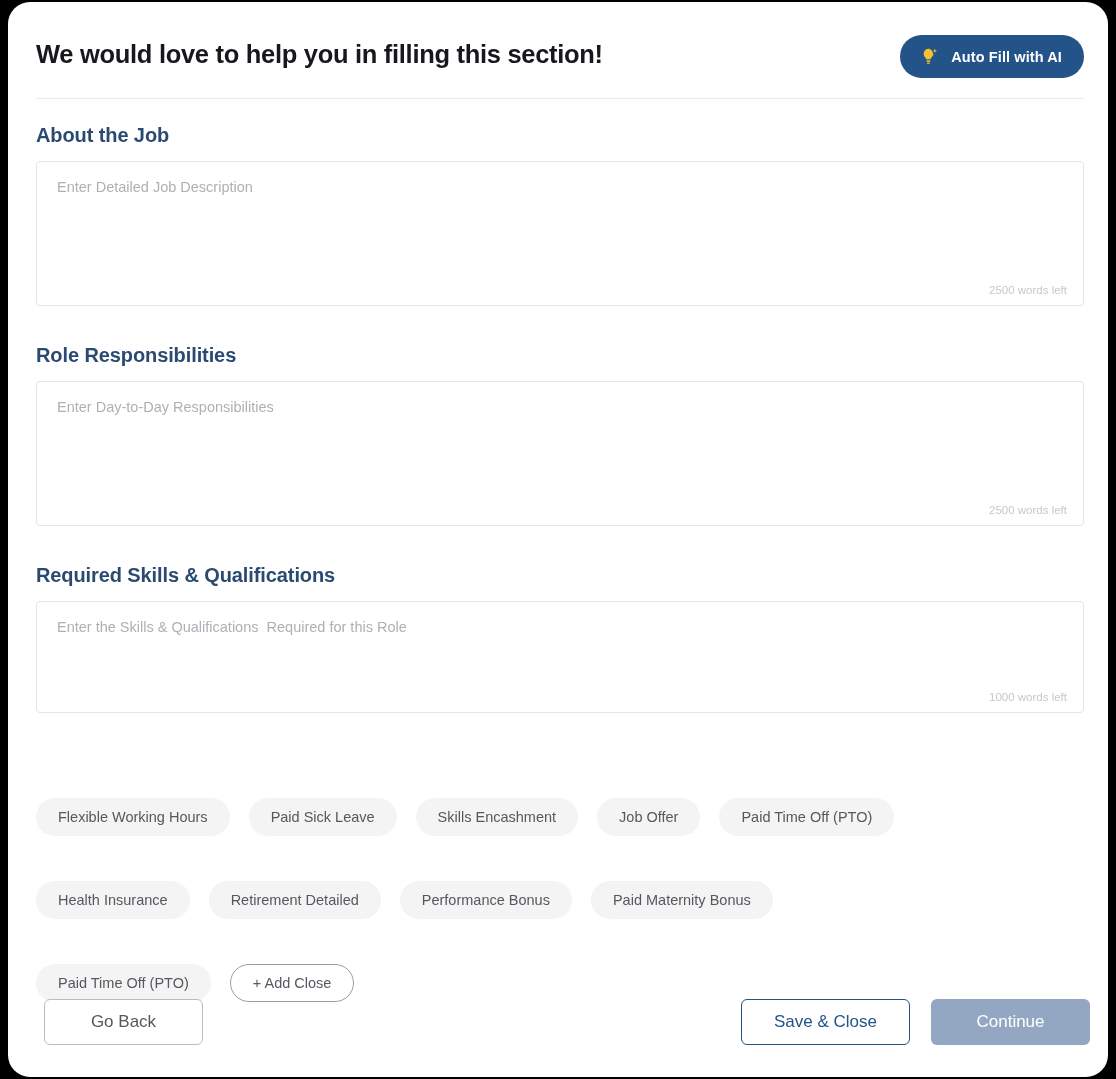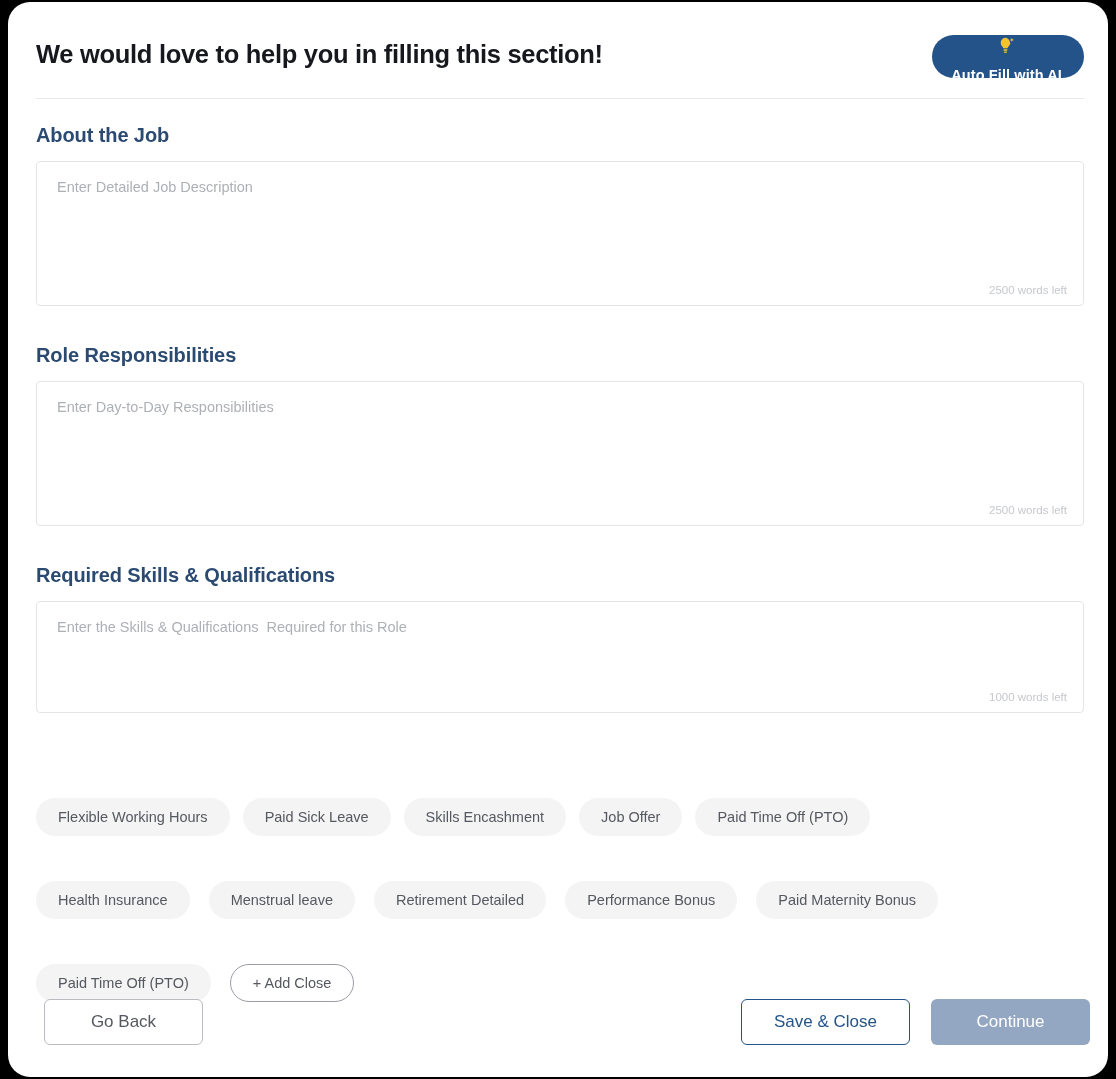--- a/index.html
+++ b/index.html
@@ -54,21 +54,20 @@
     background: #24538a;
     color: #ffffff;
     border: none;
     border-radius: 22px;
     padding: 0 22px 0 19px;
     display: flex;
     align-items: center;
     gap: 10px;
     cursor: pointer;
     font-family: "Liberation Sans", sans-serif;
-    flex-direction: column;
   }
   .autofill-label {
     font-size: 14.5px;
     font-weight: bold;
     letter-spacing: 0.1px;
     white-space: nowrap;
   }
   .bulb-icon { display: block; width: 22px; height: 22px; }
 
   .divider {
@@ -263,30 +262,29 @@
     <div class="section" style="top:562px;">
       <div class="section-title">Required Skills &amp; Qualifications</div>
       <div class="field-wrap" style="height:112px;">
         <div class="field-placeholder">Enter the Skills &amp; Qualifications  Required for this Role</div>
         <textarea class="field-input" placeholder="Enter the Skills &amp; Qualifications  Required for this Role" style=""></textarea>
         <div class="word-count">1000 words left</div>
       </div>
     </div>
 
 
-    <div class="chip-row" id="chip-row-0" style="top:796px; gap:13px;">
+    <div class="chip-row" id="chip-row-0" style="top:796px; gap:19px;">
         <button class="chip">Flexible Working Hours</button>
         <button class="chip">Paid Sick Leave</button>
         <button class="chip">Skills Encashment</button>
         <button class="chip">Job Offer</button>
         <button class="chip">Paid Time Off (PTO)</button>
       </div>
     <div class="chip-row" id="chip-row-1" style="top:879px; gap:19px;">
         <button class="chip">Health Insurance</button>
-        <button class="chip">Menstrual leave</button>
         <button class="chip">Retirement Detailed</button>
         <button class="chip">Performance Bonus</button>
         <button class="chip">Paid Maternity Bonus</button>
       </div>
     <div class="chip-row" id="chip-row-2" style="top:962px; gap:19px;">
         <button class="chip">Paid Time Off (PTO)</button>
         <button class="chip-custom">+ Add Close</button>
       </div>
 
     <button class="btn-goback">Go Back</button>

